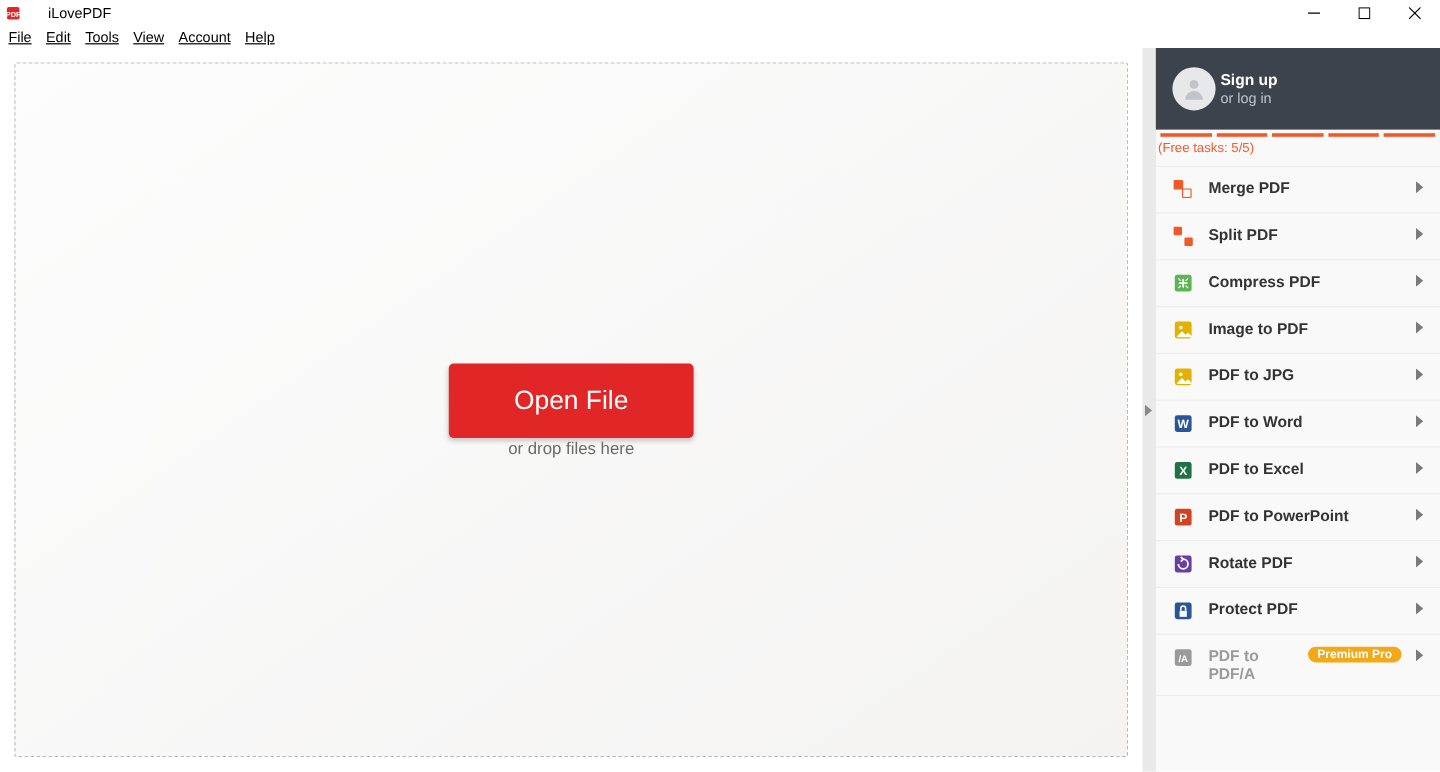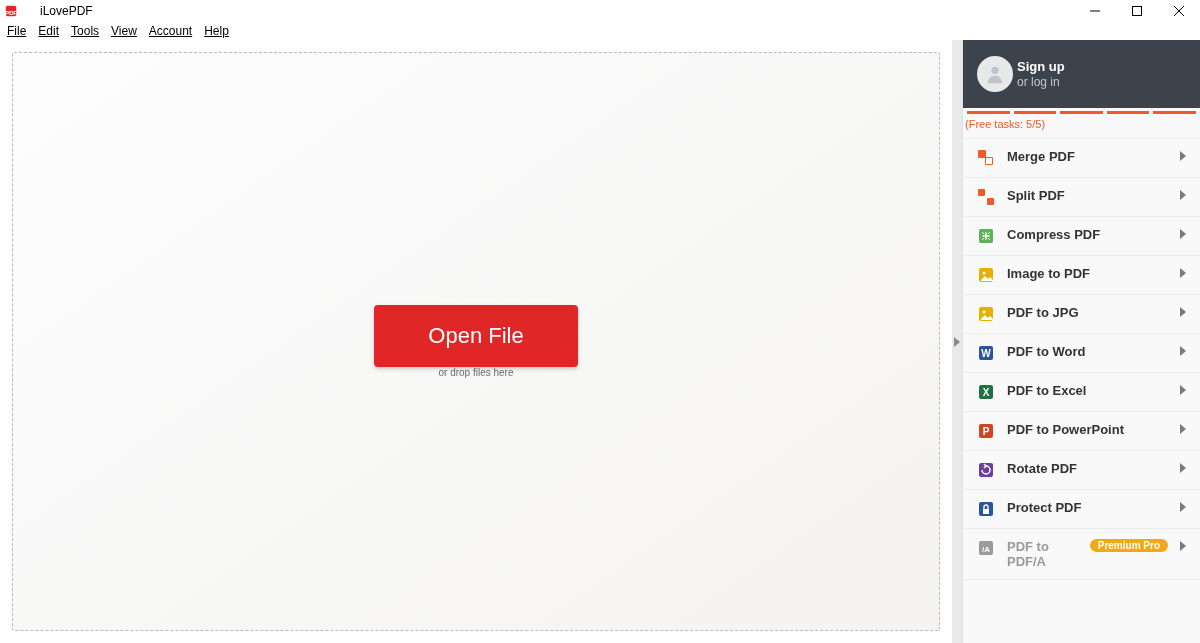--- a/index.html
+++ b/index.html
@@ -14,21 +14,21 @@
 .win-btn svg{width:10px;height:10px}
 
 .menubar{height:18px;display:flex;align-items:center;gap:2px;padding:0 2px;font-size:12px;color:#000}
 .menu-item{padding:0 5px;cursor:pointer}
 .menu-item span{position:relative}
 .menu-item span.ul{text-decoration:underline}
 
 .app-body{flex:1;display:flex;min-height:0}
 .drop-pane{flex:1;margin:12px 12px 12px 12px;border:1.5px dashed #b9b9b9;border-radius:2px;display:flex;flex-direction:column;align-items:center;justify-content:center;background:linear-gradient(145deg,#fdfdfd 0%,#f4f3f2 100%)}
 .open-btn{background:#e02626;color:#fff;font-size:22px;font-weight:400;border:none;border-radius:4px;padding:18px 54px;cursor:pointer;box-shadow:0 2px 4px rgba(0,0,0,.2)}
-.drop-caption{margin-top:0;color:#6a6a6a;font-size:10px}
+.drop-caption{margin-top:0;color:#6a6a6a;font-size:14px}
 
 .collapse-handle{width:10px;display:flex;align-items:center;justify-content:center;background:#e9e9e9;cursor:pointer}
 .collapse-handle svg{width:6px;height:10px;fill:#8a8a8a}
 
 .sidebar{width:238px;display:flex;flex-direction:column;background:#f9f9f9;border-left:1px solid #e0e0e0;overflow:hidden}
 .account{background:#3c434c;color:#fff;display:flex;align-items:center;gap:4px;padding:16px 14px}
 .avatar{width:36px;height:36px;border-radius:50%;background:#e7e8ea;display:flex;align-items:center;justify-content:center}
 .avatar svg{width:22px;height:22px;fill:#c0c3c7}
 .acct-title{font-size:13px;font-weight:600;line-height:1.2}
 .acct-sub{font-size:12px;color:#bfc5cc;line-height:1.2}

